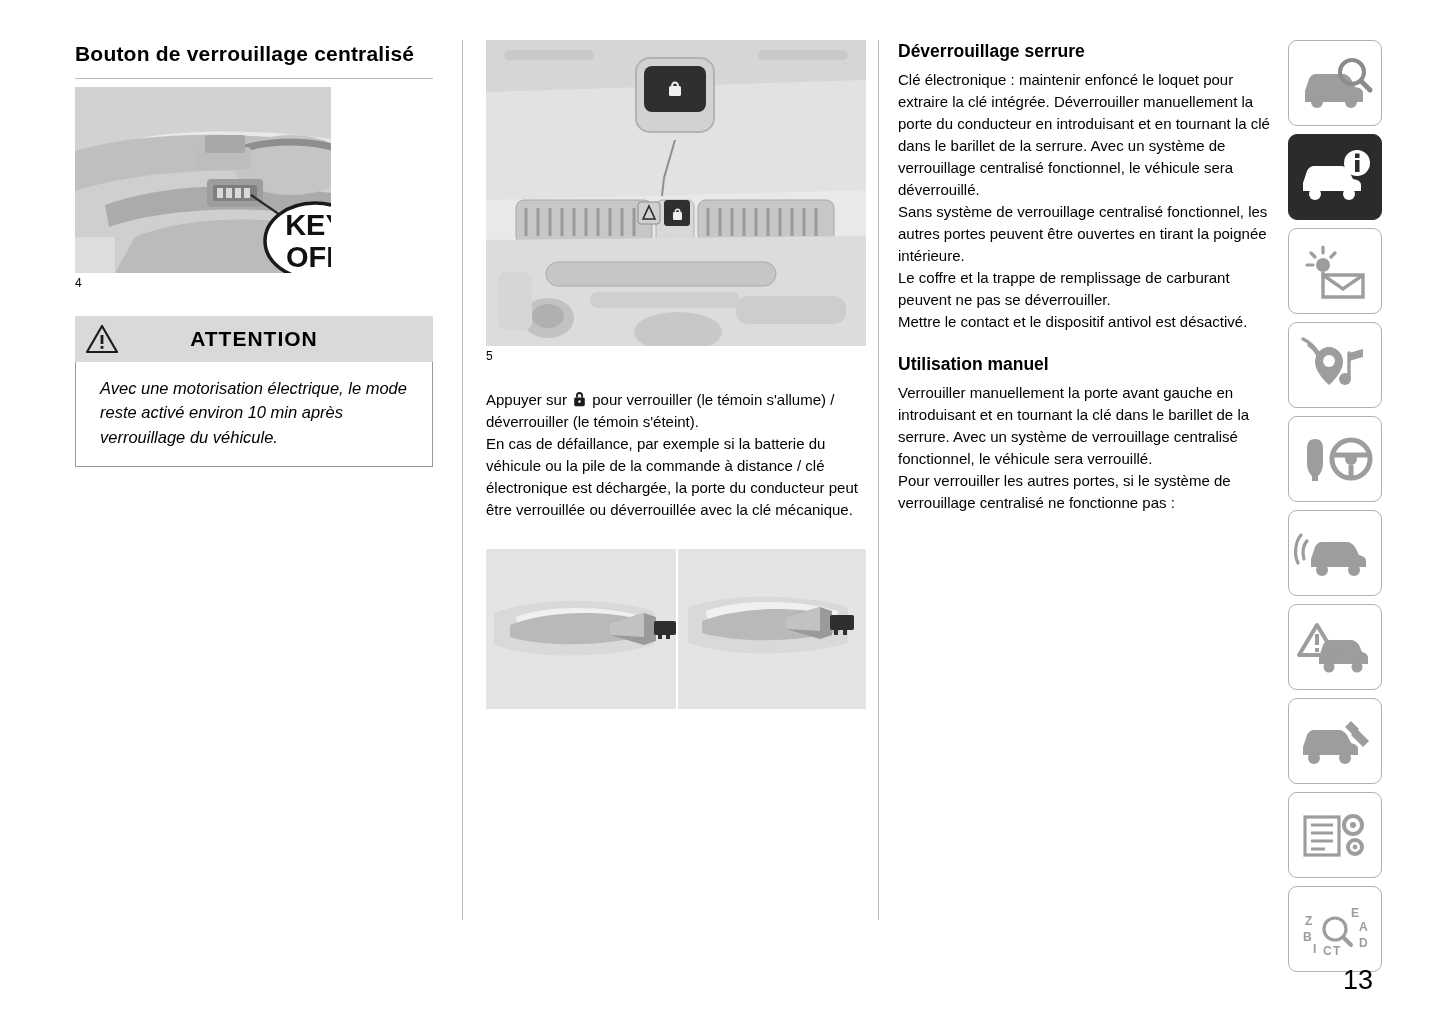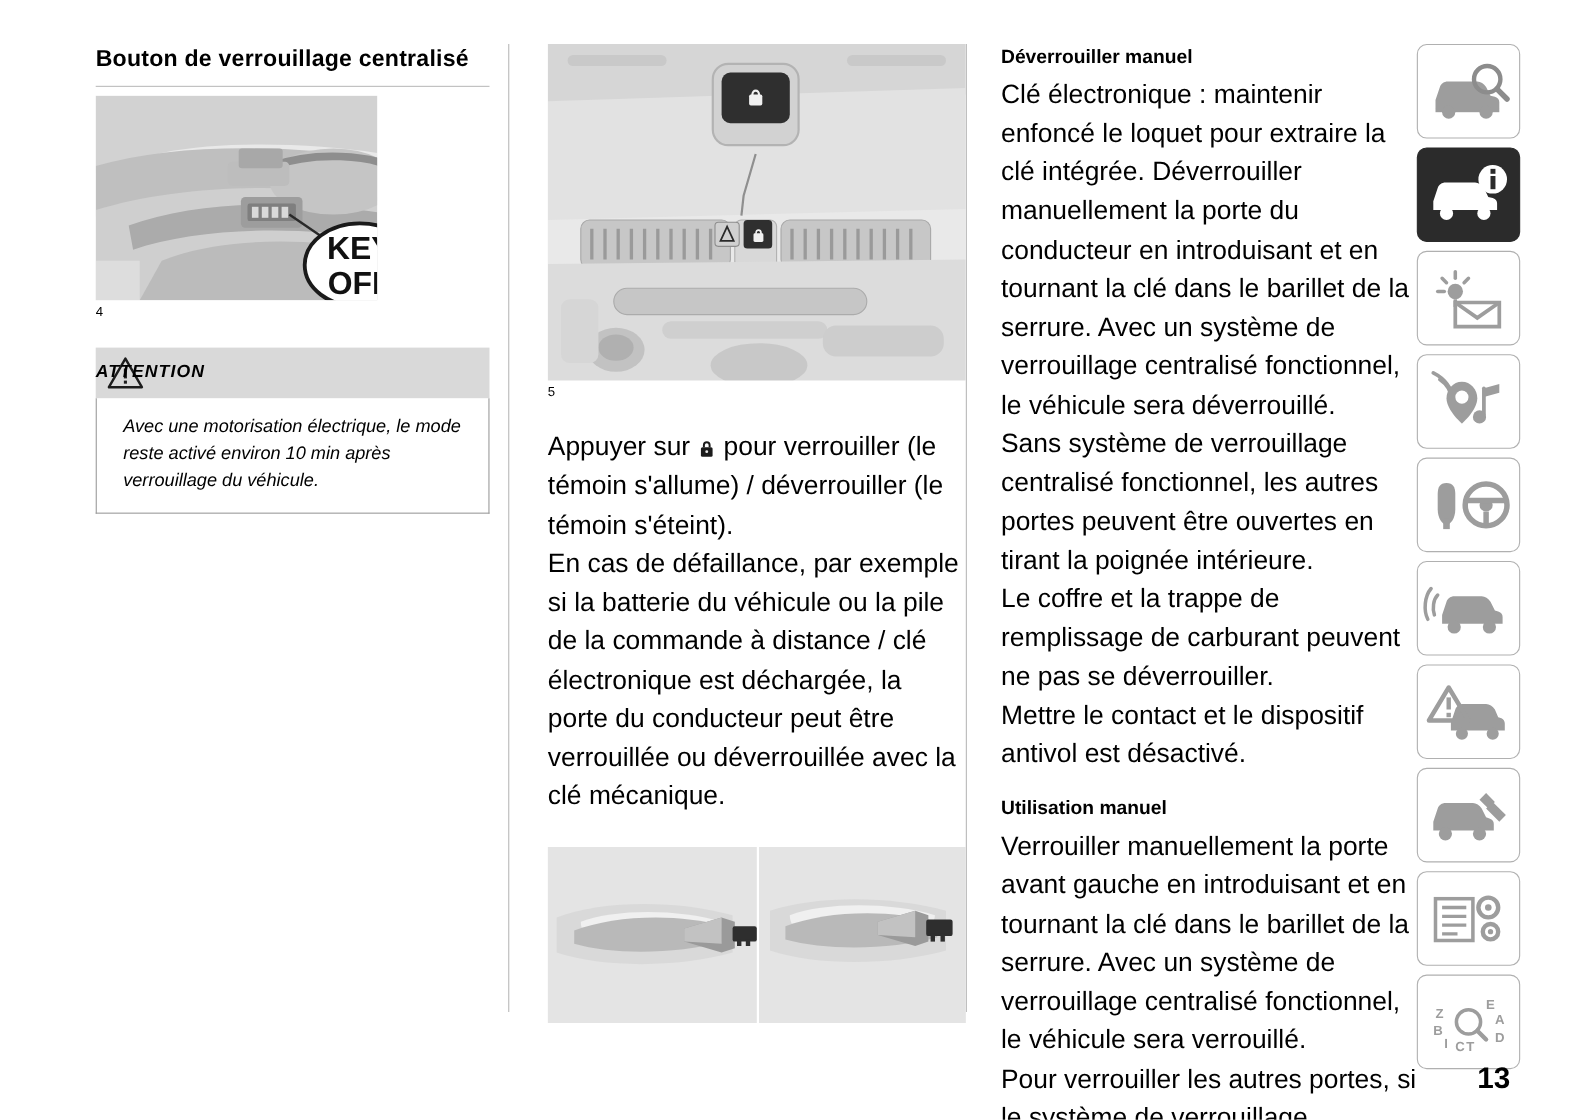--- a/index.html
+++ b/index.html
@@ -17,21 +17,20 @@
   }
   .page {
     position: absolute;
     inset: 0;
   }
 
   
   .col {
     position: absolute;
     top: 40px;
-    margin-left: 12px;
   }
   .col-1 { left: 75px;  width: 358px; }
   .col-2 { left: 486px; width: 380px; }
   .col-3 { left: 898px; width: 380px; }
 
   .col-divider {
     position: absolute;
     top: 40px;
     width: 1px;
     height: 880px;
@@ -48,21 +47,21 @@
     margin: 0 0 10px 0;
     letter-spacing: 0.2px;
   }
   h3.subhead {
     font-size: 17.5px;
     font-weight: bold;
     margin: 0 0 5px 0;
     line-height: 1.35;
   }
   p.body {
-    font-size: 24px;
+    font-size: 15px;
     line-height: 1.47;
     margin: 0 0 0 0;
   }
 
   .rule {
     height: 1px;
     background: #bcbcbc;
     margin: 6px 0 8px 0;
   }
 
@@ -96,23 +95,23 @@
   }
   .attention-bar .tri {
     margin-left: 10px;
     width: 34px;
     height: 30px;
     position: relative;
   }
   .attention-bar .label {
     position: absolute;
     left: 0; right: 0;
-    font-size: 16px;
+    text-align: center;
+    font-size: 21px;
     font-weight: bold;
-    font-style: italic;
     letter-spacing: 1px;
   }
   .attention-box {
     border: 1px solid #9b9b9b;
     border-top: none;
     padding: 14px 14px 16px 24px;
   }
   .attention-box p {
     margin: 0;
     font-size: 16.5px;
@@ -167,21 +166,21 @@
     border-color: #2b2b2b;
   }
   .rail-item svg { display: block; }
 
   
   .page-number {
     position: absolute;
     right: 72px;
     bottom: 22px;
     font-size: 27px;
-    font-weight: bold;
+    font-weight: normal;
   }
 </style>
 </head>
 <body>
 
 <div class="page">
 
   <div class="col-divider div-1"></div>
   <div class="col-divider div-2"></div>
 
@@ -338,21 +337,21 @@
           <path d="M0,12 L34,2 L34,26 L0,24 Z" fill="#c2c2c2"></path>
           <rect x="44" y="10" width="24" height="15" rx="2" fill="#2e2e2e"></rect>
           <rect x="48" y="23" width="4" height="7" fill="#2e2e2e"></rect>
           <rect x="57" y="23" width="4" height="7" fill="#2e2e2e"></rect>
         </g>
       </svg>
     </div>
   </div>
 
   <div class="col col-3">
-    <h3 class="subhead">Déverrouiller manuel</h3>
+    <h3 class="subhead">Déverrouillage serrure</h3>
     <p class="body" style="white-space:pre-line">Clé électronique : maintenir enfoncé le loquet pour extraire la clé intégrée. Déverrouiller manuellement la porte du conducteur en introduisant et en tournant la clé dans le barillet de la serrure. Avec un système de verrouillage centralisé fonctionnel, le véhicule sera déverrouillé.
 Sans système de verrouillage centralisé fonctionnel, les autres portes peuvent être ouvertes en tirant la poignée intérieure.
 Le coffre et la trappe de remplissage de carburant peuvent ne pas se déverrouiller.
 Mettre le contact et le dispositif antivol est désactivé.</p>
 
     <h3 class="subhead" style="margin-top:20px">Utilisation manuel</h3>
     <p class="body" style="white-space:pre-line">Verrouiller manuellement la porte avant gauche en introduisant et en tournant la clé dans le barillet de la serrure. Avec un système de verrouillage centralisé fonctionnel, le véhicule sera verrouillé.
 Pour verrouiller les autres portes, si le système de verrouillage centralisé ne fonctionne pas :</p>
 
   </div>

